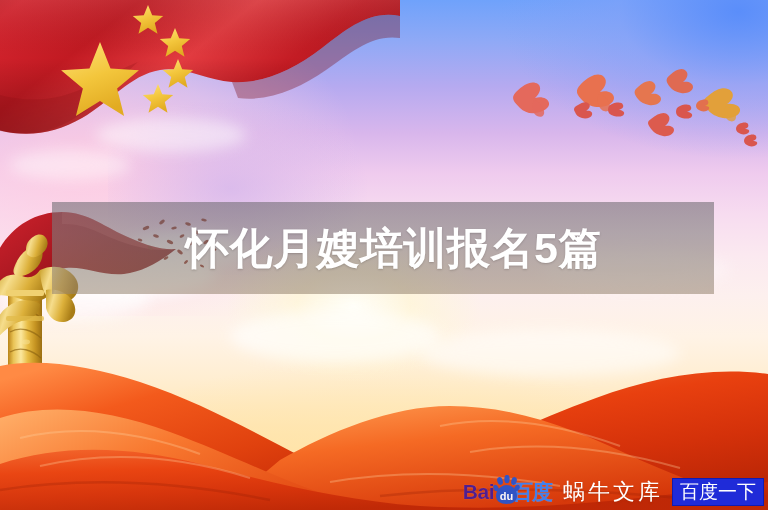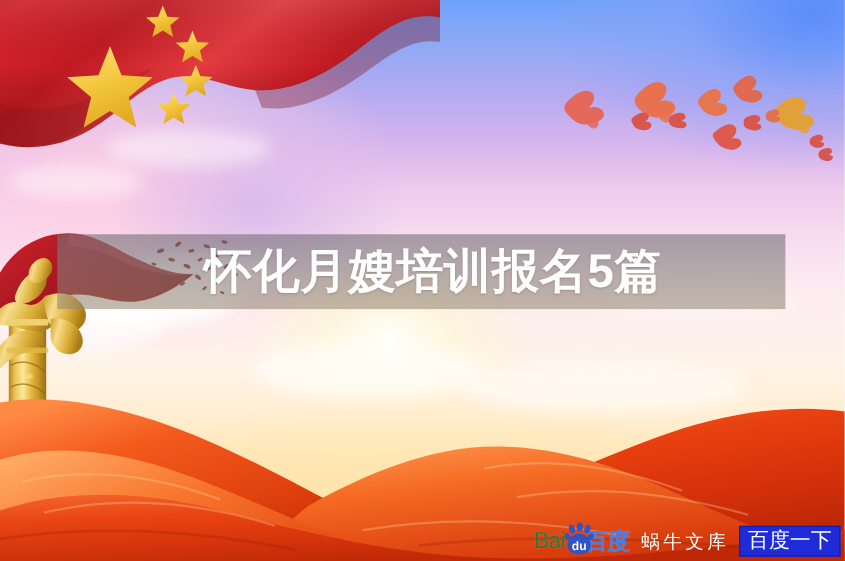--- a/index.html
+++ b/index.html
@@ -77,21 +77,21 @@
   .ribbon{position:absolute;left:-10px;top:186px;width:230px;height:140px;}
   .ribbon svg{width:100%;height:100%;display:block;}
 
   
   .hills{position:absolute;left:0;bottom:0;width:768px;height:170px;}
   .hills svg{width:100%;height:100%;display:block;}
 
   
   .title-banner{
     position:absolute;
-    left:52px;top:213px;width:662px;height:68px;
+    left:52px;top:202px;width:662px;height:92px;
     background:linear-gradient(180deg,
         rgba(118,112,120,.62) 0%,
         rgba(128,124,124,.60) 35%,
         rgba(140,128,116,.58) 72%,
         rgba(150,132,112,.56) 100%);
     display:flex;align-items:center;
   }
   .title-text{
     margin-left:134px;
     color:#ffffff;
@@ -109,37 +109,37 @@
     position:absolute;right:4px;bottom:3px;
     height:30px;
     display:flex;align-items:center;gap:0px;
   }
   .baidu-logo{
     display:flex;align-items:center;
     height:26px;position:relative;
     opacity:.96;
   }
   .baidu-bai{
-    font-size:21px;font-weight:normal;color:#15803d;
+    font-size:21px;font-weight:bold;color:#4c1d95;
     font-family:"Liberation Sans",sans-serif;
     letter-spacing:-.5px;
     text-shadow:0 0 1px rgba(255,255,255,.3);
   }
   .baidu-paw{
     position:relative;width:22px;height:26px;margin:0 -1px;
   }
   .baidu-paw svg{position:absolute;left:0;top:-4px;width:27px;height:30px;}
   .baidu-cn{
     font-size:21px;font-weight:bold;color:#3b82f6;
     font-family:"Liberation Sans","DejaVu Sans",sans-serif;
     letter-spacing:-1px;margin-left:-2px;
     text-shadow:0 0 1px rgba(255,200,160,.4);
   }
   .snail-lib{
-    font-size:17px;color:#ffffff;font-weight:normal;
+    font-size:22px;color:#ffffff;font-weight:normal;
     font-family:"Liberation Serif","DejaVu Serif",serif;
     letter-spacing:3px;
     margin:0 9px 0 11px;
     text-shadow:0 1px 2px rgba(150,40,0,.45);
   }
   .baidu-btn{
     background:#1f2bd8;
     color:#ffffff;
     font-size:19px;
     font-family:"Liberation Sans","DejaVu Sans",sans-serif;

